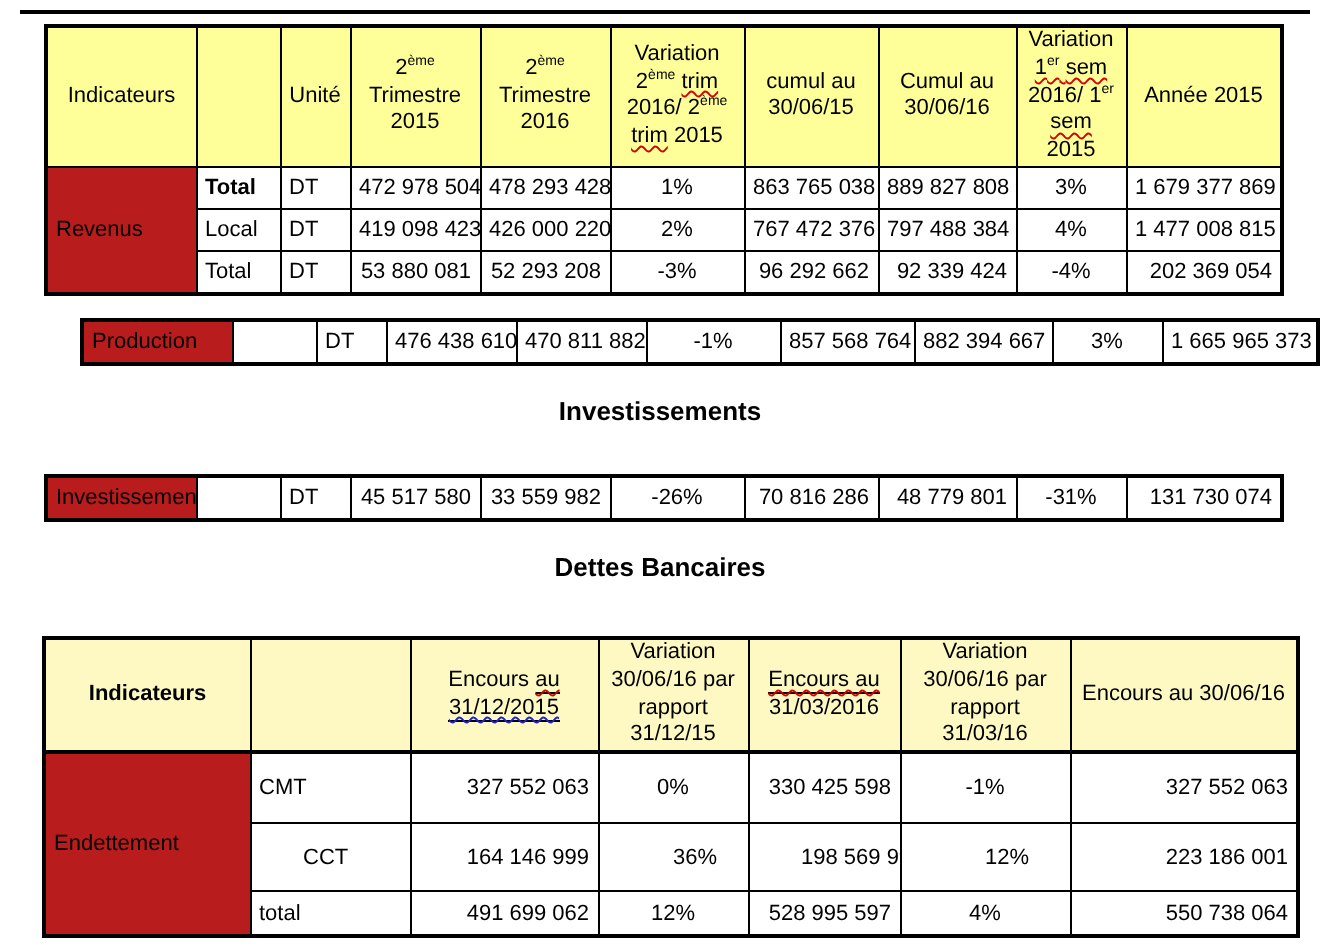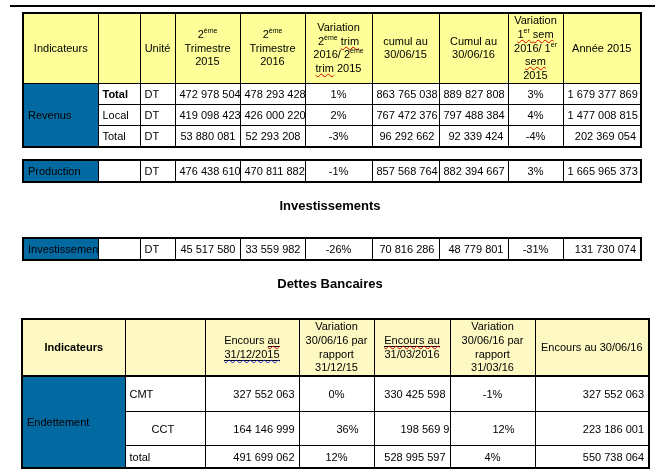--- a/index.html
+++ b/index.html
@@ -6,35 +6,35 @@
   .page{position:relative;width:660px;height:476px;background:#ffffff;overflow:hidden;
         font-family:"Liberation Sans",sans-serif;color:#000;}
   .topline{position:absolute;left:10px;top:5px;width:645px;height:2px;background:#000;}
 
   table{border-collapse:collapse;table-layout:fixed;position:absolute;font-size:11px;}
   table.bordered{border:2px solid #000;}
   td{border:1px solid #000;padding:0 4px;overflow:hidden;vertical-align:middle;}
 
   
   .t1{left:22px;top:12px;width:618px;}
-  .tprod{left:22px;top:159px;width:618px;}
+  .tprod{left:40px;top:159px;width:618px;}
   .tinv{left:22px;top:237px;width:618px;}
   .t1 tr.hd td{background:#FFFF99;height:66px;text-align:center;line-height:1.25;}
   .t1 tr.body td{height:20px;}
   .rowline td{height:20px;}
 
   
   .t2{left:21px;top:318px;width:627px;}
   .t2 tr.hd td{background:#fef9c3;height:49px;text-align:center;line-height:1.25;}
   .t2 tr.hd td{border-bottom:2px solid #000;}
   .t2 tr.r1 td{height:34px;}
   .t2 tr.r2 td{height:33px;padding-left:26px;}
   .t2 tr.r3 td{height:21px;}
 
-  .orange{background:#0369a1;}
+  .orange{background:#b91c1c;}
   .left{text-align:left;}
   .center{text-align:left;}
   .num{text-align:right;white-space:nowrap;}
   .pct{text-align:center;white-space:nowrap;}
   .unit{text-align:left;}
   .bold{font-weight:bold;}
 
   .sup{font-size:7px;vertical-align:super;line-height:0;}
   .wr{text-decoration:underline wavy #d40000;text-decoration-thickness:1px;text-underline-offset:1px;}
   .wb{text-decoration:underline wavy #2222cc;text-decoration-thickness:1px;text-underline-offset:1px;}

